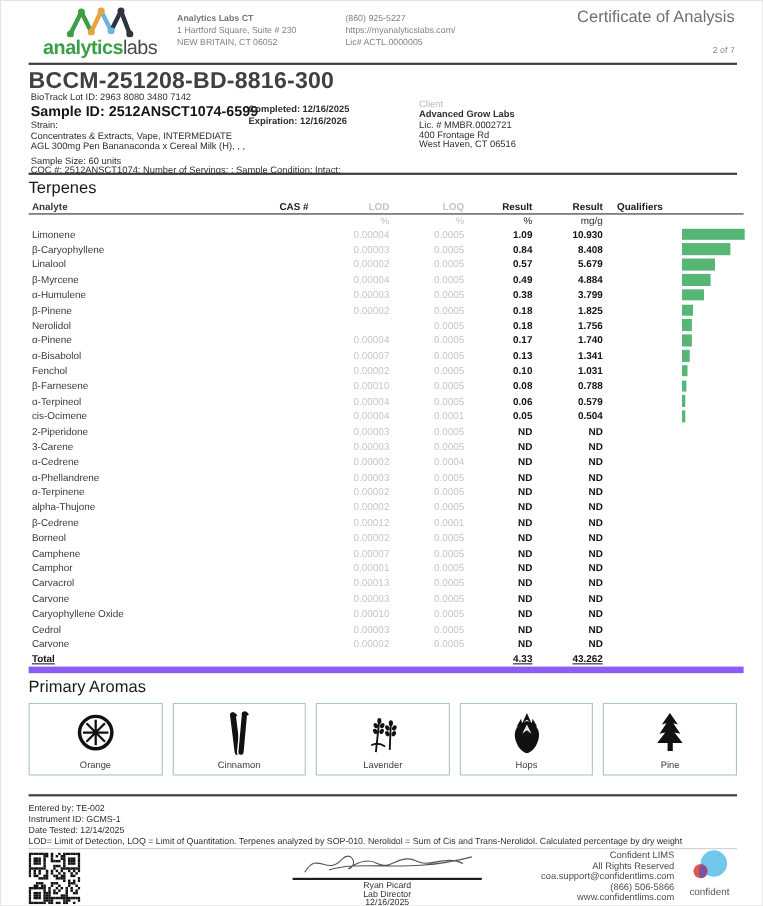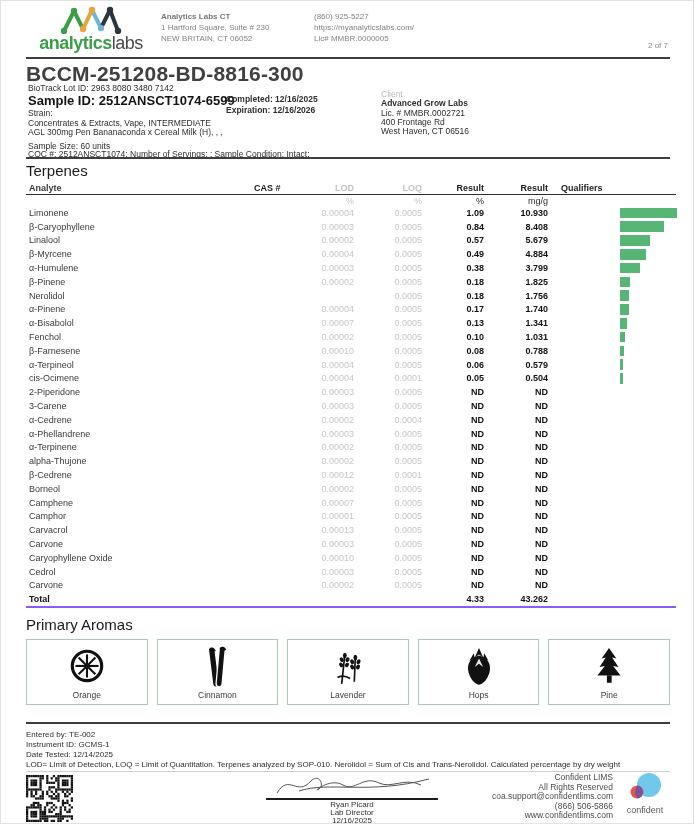--- a/index.html
+++ b/index.html
@@ -37,21 +37,21 @@
   .an{padding-left:3px;color:#3a3a3a;}
   .cas{padding-left:0;}
   .lod,.loq{text-align:right;color:#c6c6c6;}
   .pct,.mgg{text-align:right;font-weight:bold;color:#111;}
   .qual{padding-left:13px;}
   .hd-lod,.hd-loq{text-align:right;color:#c3c3c3;font-weight:bold;}
   .hd-r{text-align:right;}
   .u-dark{color:#2a2a2a;}
   .barc{padding-left:2px;}
   .bar{height:10.5px;}
-  .trow-total{font-weight:bold;border-bottom:2px solid #8b5cf6;height:14px;}
+  .trow-total{font-weight:bold;border-bottom:6px solid #8b5cf6;height:14px;text-decoration:underline;}
   .trow-total .an{color:#111;}
 
   
   .aromas-row{position:absolute;left:25px;top:638px;width:644px;display:flex;gap:9px;}
   .aroma-card{flex:1;height:66px;border:1px solid #a9c9b2;background:#fff;position:relative;
               display:flex;flex-direction:column;align-items:center;justify-content:flex-start;padding-top:6px;box-sizing:border-box;}
   .aroma-label{position:absolute;bottom:4px;left:0;right:0;text-align:center;font-size:8.5px;color:#3c3c3c;}
 
   
   .f8{font-size:8px;line-height:9.5px;color:#2e2e2e;}
@@ -87,23 +87,24 @@
 
   <div class="abs labcol" style="left:160px;top:10px;">
     <div class="ln1">Analytics Labs CT</div>
     <div>1 Hartford Square, Suite # 230</div>
     <div>NEW BRITAIN, CT 06052</div>
   </div>
 
   <div class="abs labcol" style="left:285px;top:10px;margin-left:28px;">
     <div>(860) 925-5227</div>
     <div>https://myanalyticslabs.com/</div>
-    <div>Lic# MMBR.0000005</div>
+    <div>Lic# ACTL.0000005</div>
   </div>
 
+  <div class="abs coa-title" style="right:25px;top:6px;">Certificate of Analysis</div>
   <div class="abs pageno" style="right:25px;top:40px;">2 of 7</div>
 
   <div class="hr" style="top:56px;"></div>
 
   <div class="abs batch" style="left:25px;top:61px;">BCCM-251208-BD-8816-300</div>
   <div class="abs t85" style="left:27px;top:83px;">BioTrack Lot ID: 2963 8080 3480 7142</div>
   <div class="abs sampleid" style="left:27px;top:92px;">Sample ID: 2512ANSCT1074-6599</div>
   <div class="abs t85 bold" style="left:225px;top:94px;">Completed: 12/16/2025</div>
   <div class="abs t85 bold" style="left:225px;top:105px;">Expiration: 12/16/2026</div>
   <div class="abs t85" style="left:27px;top:108px;">Strain:</div>

